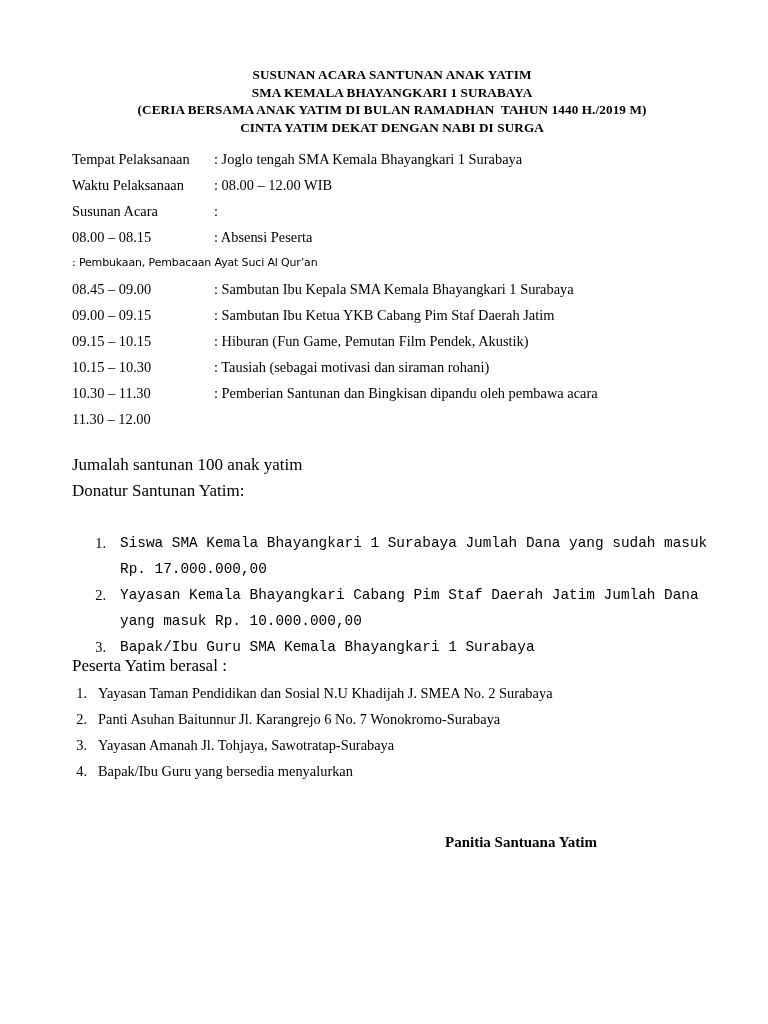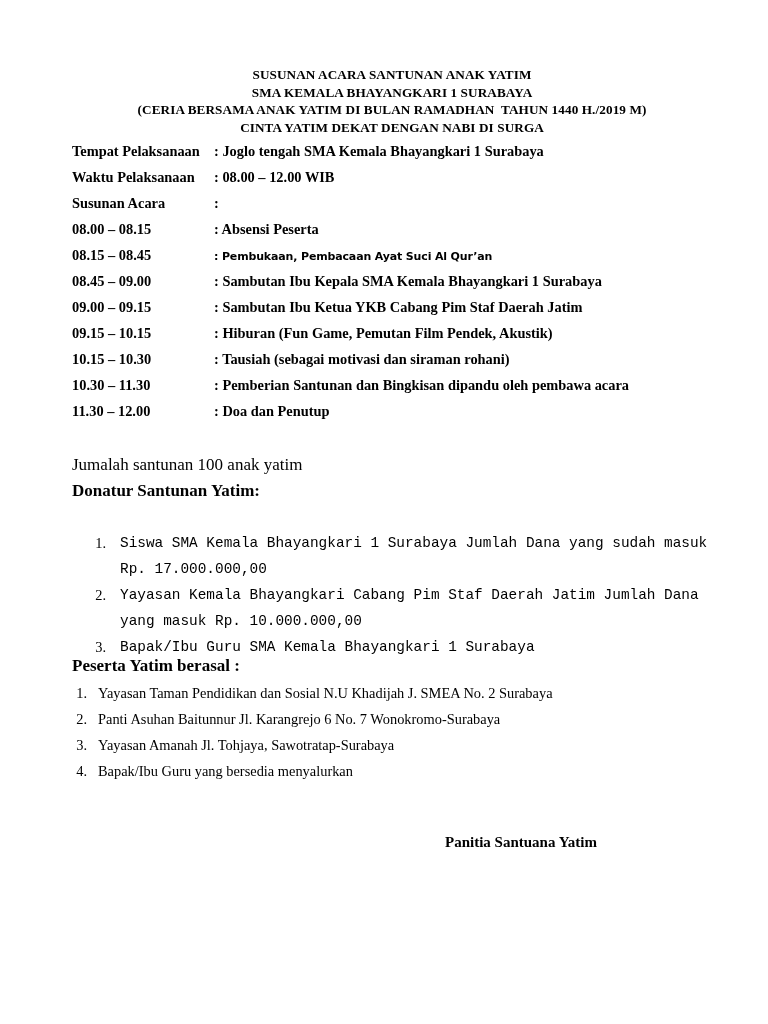--- a/index.html
+++ b/index.html
@@ -37,23 +37,22 @@
     font-size: 13.2px;
     line-height: 17.5px;
     letter-spacing: 0.1px;
     white-space: pre;
   }
 
   
   .info-block {
     position: absolute;
     left: 72px;
-    top: 138px;
-    width: 640px;
-    font-weight: bold;
+    top: 146px;
+    width: 640px;
   }
   .row {
     display: flex;
     align-items: baseline;
     height: 26px;
     font-size: 14.4px;
     line-height: 26px;
     white-space: pre;
   }
   .row .label {
@@ -76,21 +75,21 @@
     top: 452px;
     width: 640px;
   }
   .note-line {
     font-size: 17px;
     line-height: 26px;
     height: 26px;
     white-space: pre;
   }
   .note-line.bold {
-    font-weight: bold;
+    font-weight: normal;
   }
 
   
   .donor-list {
     position: absolute;
     left: 72px;
     top: 530px;
     width: 640px;
   }
   .donor-item {
@@ -170,21 +169,20 @@
     </div>
     <div class="row">
       <span class="label">Susunan Acara</span>
       <span class="value">:</span>
     </div>
     <div class="row">
       <span class="label">08.00 – 08.15</span>
       <span class="value">: Absensi Peserta</span>
     </div>
     <div class="row alt">
-      <span class="label">08.15 – 08.45</span>
       <span class="value">: Pembukaan, Pembacaan Ayat Suci Al Qur’an</span>
     </div>
     <div class="row">
       <span class="label">08.45 – 09.00</span>
       <span class="value">: Sambutan Ibu Kepala SMA Kemala Bhayangkari 1 Surabaya</span>
     </div>
     <div class="row">
       <span class="label">09.00 – 09.15</span>
       <span class="value">: Sambutan Ibu Ketua YKB Cabang Pim Staf Daerah Jatim</span>
     </div>
@@ -195,21 +193,20 @@
     <div class="row">
       <span class="label">10.15 – 10.30</span>
       <span class="value">: Tausiah (sebagai motivasi dan siraman rohani)</span>
     </div>
     <div class="row">
       <span class="label">10.30 – 11.30</span>
       <span class="value">: Pemberian Santunan dan Bingkisan dipandu oleh pembawa acara</span>
     </div>
     <div class="row">
       <span class="label">11.30 – 12.00</span>
-      <span class="value">: Doa dan Penutup</span>
     </div>
   </div>
 
   <div class="notes-block">
     <div class="note-line">Jumalah santunan 100 anak yatim</div>
     <div class="note-line bold">Donatur Santunan Yatim:</div>
   </div>
 
   <div class="donor-list">
     <div class="donor-item">

